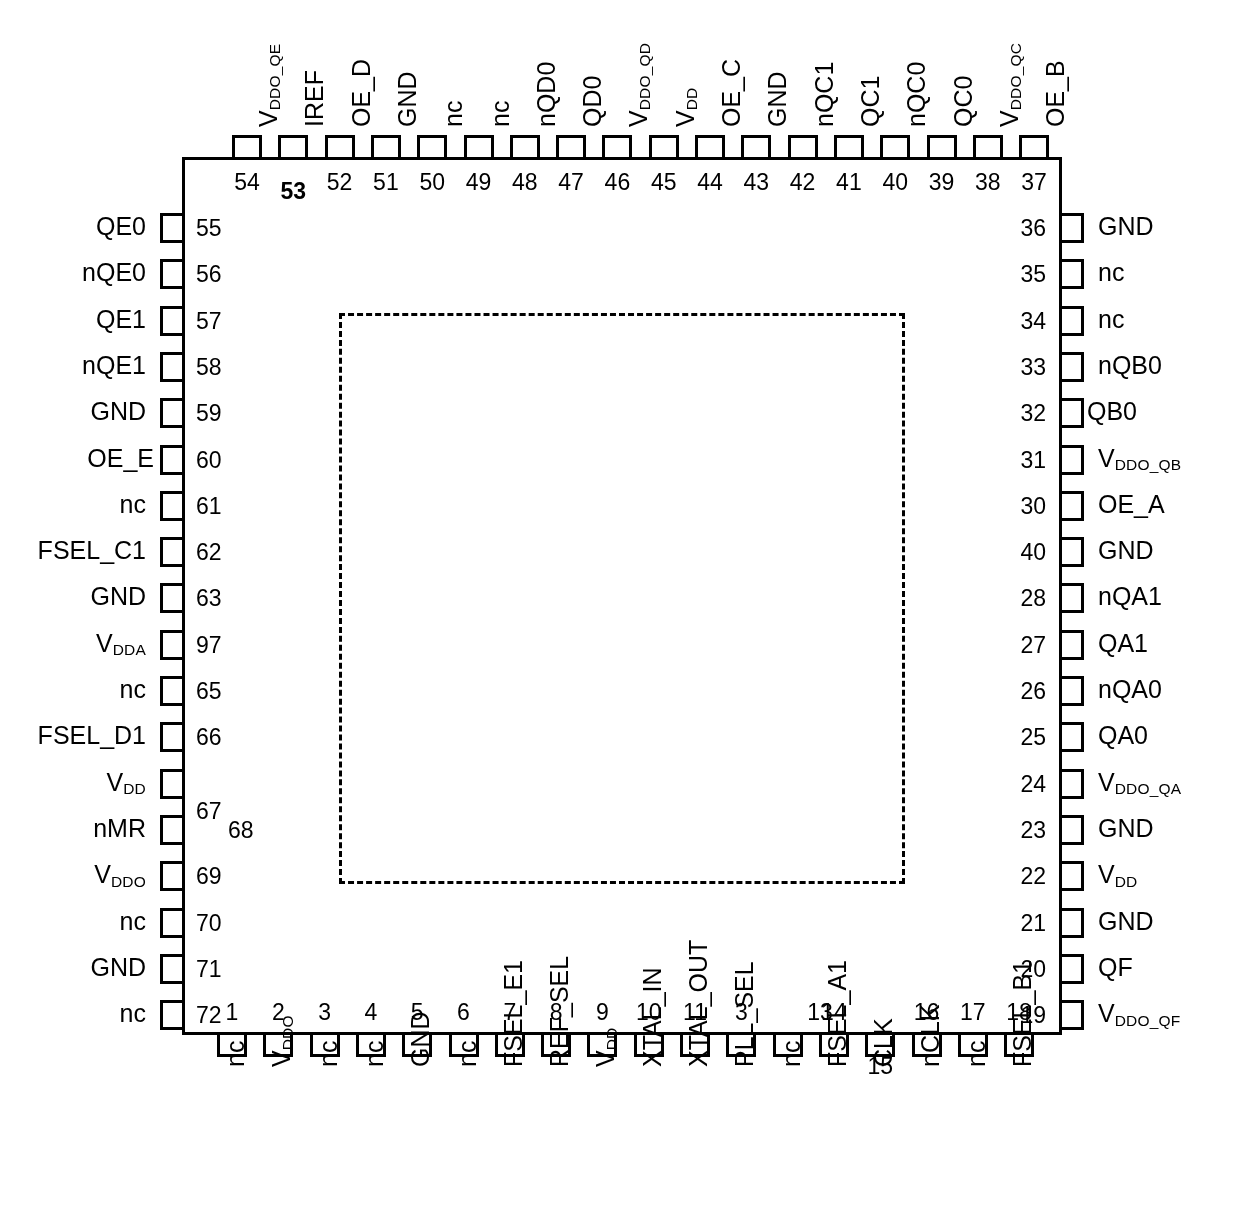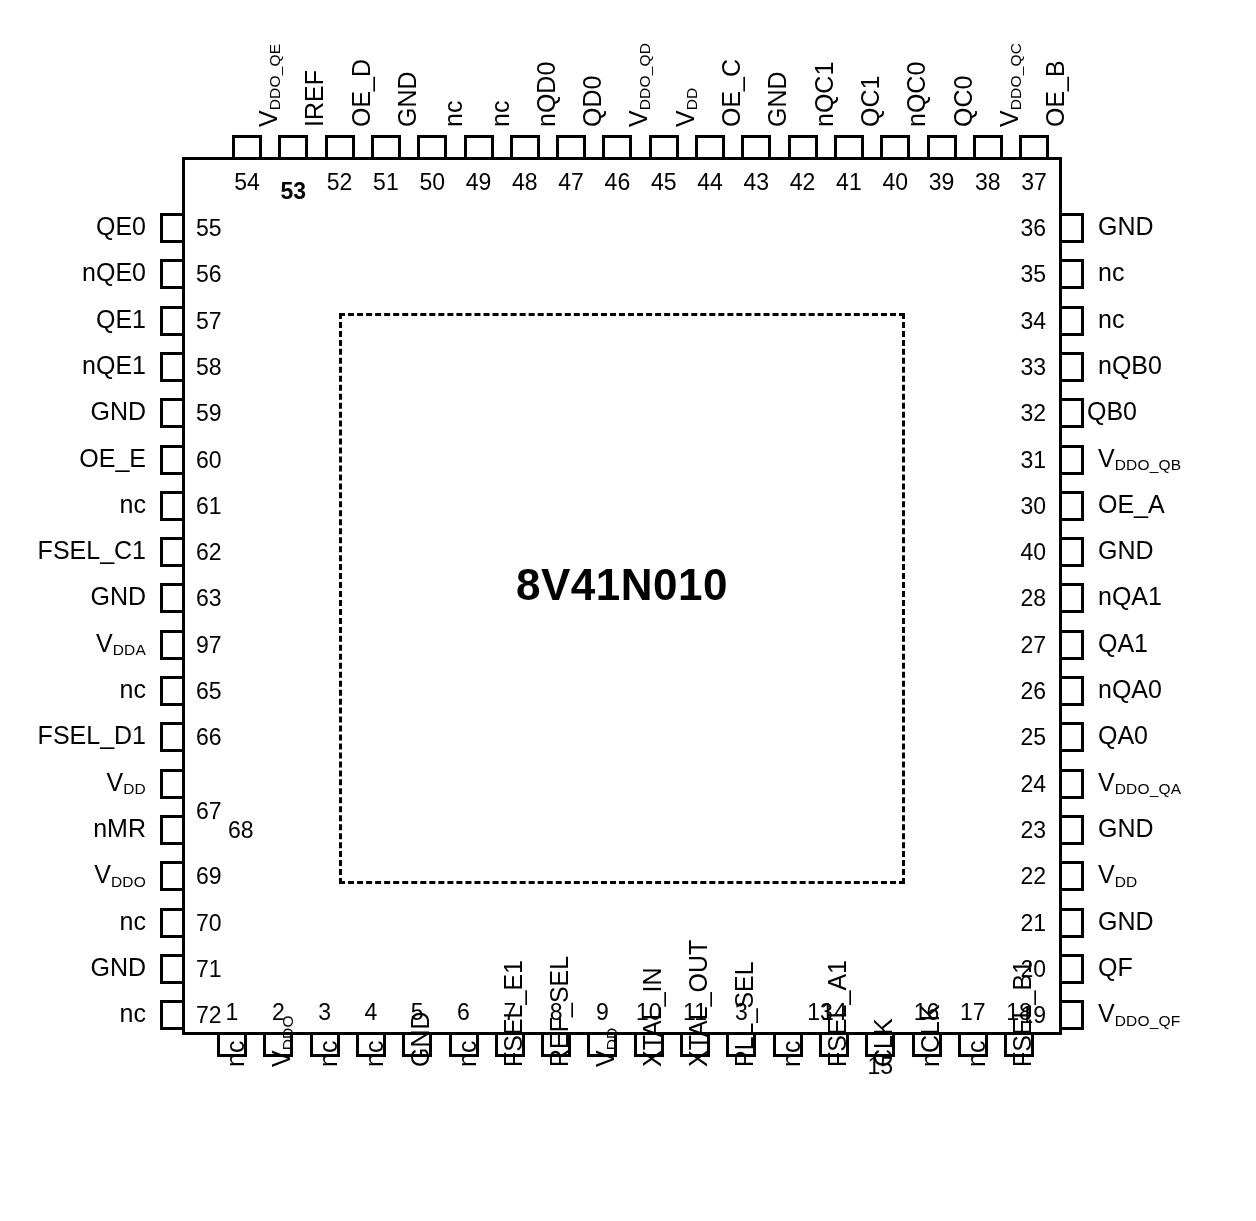--- a/index.html
+++ b/index.html
@@ -124,21 +124,20 @@
     letter-spacing: 0.2px;
   }
 </style>
 </head>
 <body>
 
 <div id="stage">
 
   <div id="package-body"></div>
   <div id="die-area"></div>
-  <div id="part-number">8V41N010</div>
 
   <div id="pins-top">
       <div class="pin-stub top" style="left: 232px; top: 135px;"></div>
       <div class="pin-num" style="left: 222px; top: 169px; width: 50px;">54</div>
       <div class="pin-name vert" style="left: 256px; top: 127px; transform: rotate(-90deg);">V<sub>DDO_QE</sub></div>
       <div class="pin-stub top" style="left: 278.3px; top: 135px;"></div>
       <div class="pin-num" style="left: 268.3px; top: 178px; width: 50px; font-weight: bold;">53</div>
       <div class="pin-name vert" style="left: 302.3px; top: 127px; transform: rotate(-90deg);">IREF</div>
       <div class="pin-stub top" style="left: 324.6px; top: 135px;"></div>
       <div class="pin-num" style="left: 314.6px; top: 169px; width: 50px;">52</div>
@@ -256,21 +255,21 @@
       <div class="pin-num side" style="left: 196px; top: 307.6px; width: 60px;">57</div>
       <div class="pin-name left" style="left: 0px; width: 146px; top: 306.6px;">QE1</div>
       <div class="pin-stub left" style="left: 160px; top: 351.9px;"></div>
       <div class="pin-num side" style="left: 196px; top: 353.9px; width: 60px;">58</div>
       <div class="pin-name left" style="left: 0px; width: 146px; top: 352.9px;">nQE1</div>
       <div class="pin-stub left" style="left: 160px; top: 398.2px;"></div>
       <div class="pin-num side" style="left: 196px; top: 400.2px; width: 60px;">59</div>
       <div class="pin-name left" style="left: 0px; width: 146px; top: 399.2px;">GND</div>
       <div class="pin-stub left" style="left: 160px; top: 444.5px;"></div>
       <div class="pin-num side" style="left: 196px; top: 446.5px; width: 60px;">60</div>
-      <div class="pin-name left" style="left: 0px; width: 146px; top: 445.5px;">OE_E</div>
+      <div class="pin-name left" style="left: 8px; width: 146px; top: 445.5px;">OE_E</div>
       <div class="pin-stub left" style="left: 160px; top: 490.8px;"></div>
       <div class="pin-num side" style="left: 196px; top: 492.8px; width: 60px;">61</div>
       <div class="pin-name left" style="left: 0px; width: 146px; top: 491.8px;">nc</div>
       <div class="pin-stub left" style="left: 160px; top: 537.1px;"></div>
       <div class="pin-num side" style="left: 196px; top: 539.1px; width: 60px;">62</div>
       <div class="pin-name left" style="left: 0px; width: 146px; top: 538.1px;">FSEL_C1</div>
       <div class="pin-stub left" style="left: 160px; top: 583.4px;"></div>
       <div class="pin-num side" style="left: 196px; top: 585.4px; width: 60px;">63</div>
       <div class="pin-name left" style="left: 0px; width: 146px; top: 584.4px;">GND</div>
       <div class="pin-stub left" style="left: 160px; top: 629.7px;"></div>

